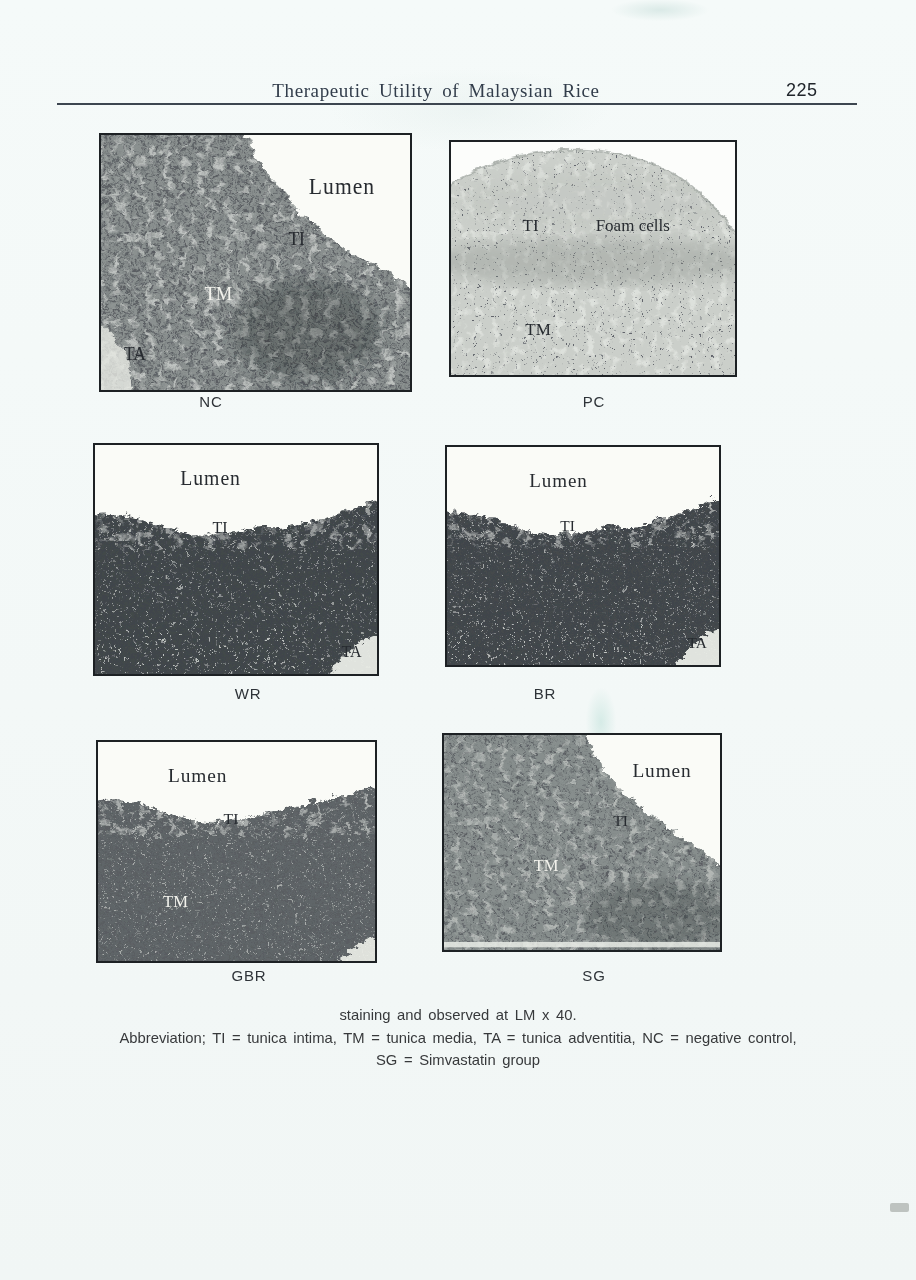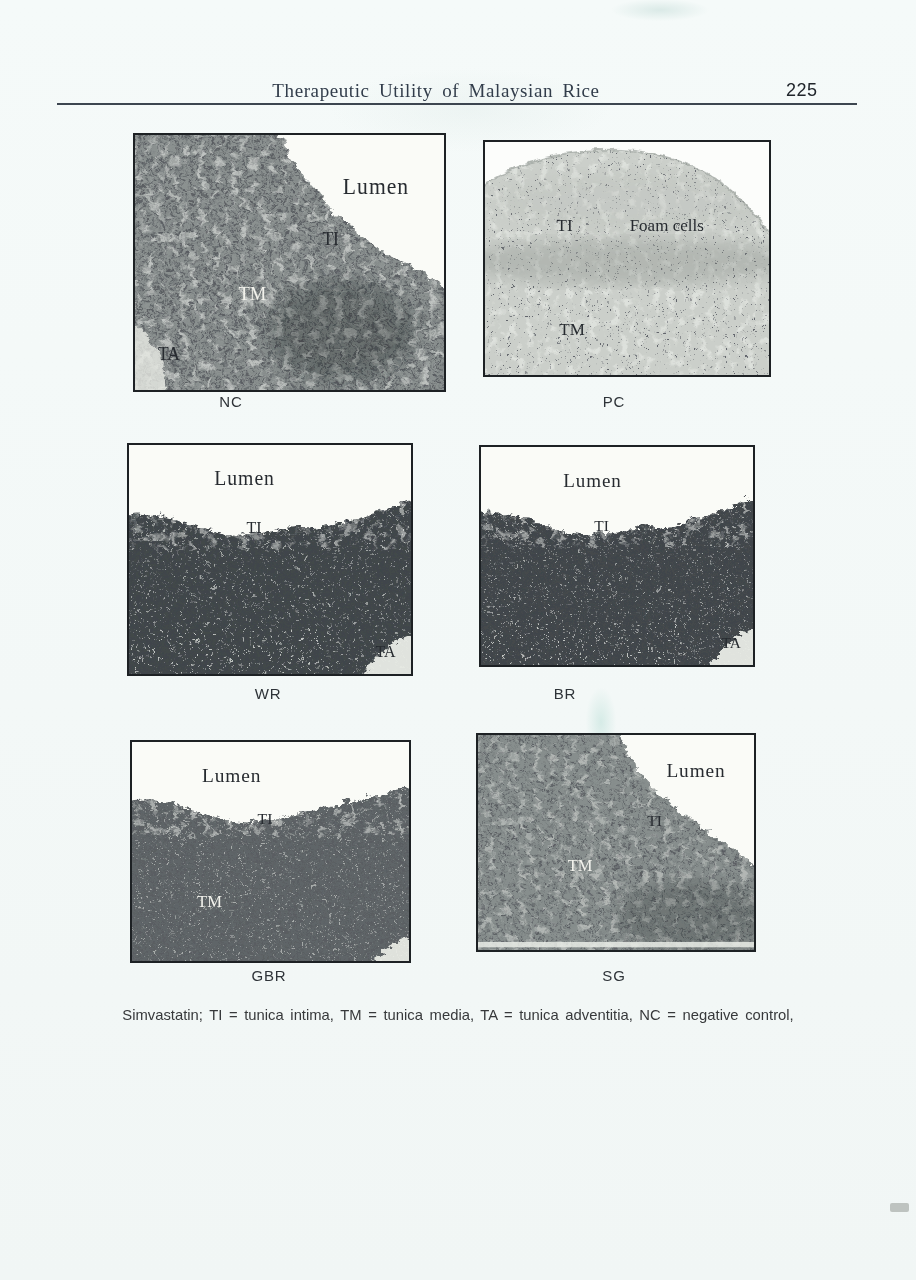--- a/index.html
+++ b/index.html
@@ -25,25 +25,25 @@
     font-family:"Liberation Serif","DejaVu Serif",serif;
     font-size:19px;color:#323d4b;letter-spacing:.6px;word-spacing:4px;
   }
   .page-number{
     position:absolute;left:786px;top:80px;width:60px;
     font-family:"Liberation Sans",sans-serif;font-weight:normal;
     font-size:18px;color:#20252b;letter-spacing:.5px;
   }
   .head-rule{position:absolute;left:57px;top:103px;width:800px;height:2px;background:#3d4650;}
   
-  .panel{position:absolute;border:2px solid #1d2124;background:#8b5cf6;box-sizing:border-box;margin-left:34px;}
+  .panel{position:absolute;border:2px solid #1d2124;background:#8b5cf6;box-sizing:border-box;}
   .panel svg{display:block;width:100%;height:100%;}
   .panel-label{
     position:absolute;transform:translateX(-50%);
-    font-size:15px;color:#2e3338;letter-spacing:.8px;white-space:nowrap;margin-left:20px;
+    font-size:15px;color:#2e3338;letter-spacing:.8px;white-space:nowrap;
   }
   .ml{font-family:"Liberation Serif","DejaVu Serif",serif;}
   .ml.dark{fill:#272b30;}
   .ml.light{fill:#f2f2ec;}
   
   .caption{
     position:absolute;left:30px;top:1004px;width:856px;
     text-align:center;font-size:14.8px;line-height:22.5px;
     color:#37393b;word-spacing:2.5px;
   }
@@ -244,17 +244,19 @@
       </g>
       <rect x="0" y="231" width="300" height="6" fill="#eaede8" opacity="0.85"></rect>
       <text class="ml dark" x="237" y="47" font-size="21" text-anchor="middle" letter-spacing="1">Lumen</text>
       <text class="ml dark" x="192" y="102" font-size="17" text-anchor="middle">TI</text>
       <text class="ml light" x="111" y="152" font-size="18" text-anchor="middle">TM</text>
     </svg>
   </div>
   <div class="panel-label" style="left:594px;top:967px">SG</div>
 
   <div class="caption">
-    <div>Simvastatin; TI = tunica intima, TM = tunica media, TA = tunica adventitia, NC = negative control,</div>
+    <div>staining and observed at LM x 40.</div>
+    <div>Abbreviation; TI = tunica intima, TM = tunica media, TA = tunica adventitia, NC = negative control,</div>
+    <div>SG = Simvastatin group</div>
   </div>
 
   <div class="edge-mark"></div>
 </div>
 
 </body></html>

